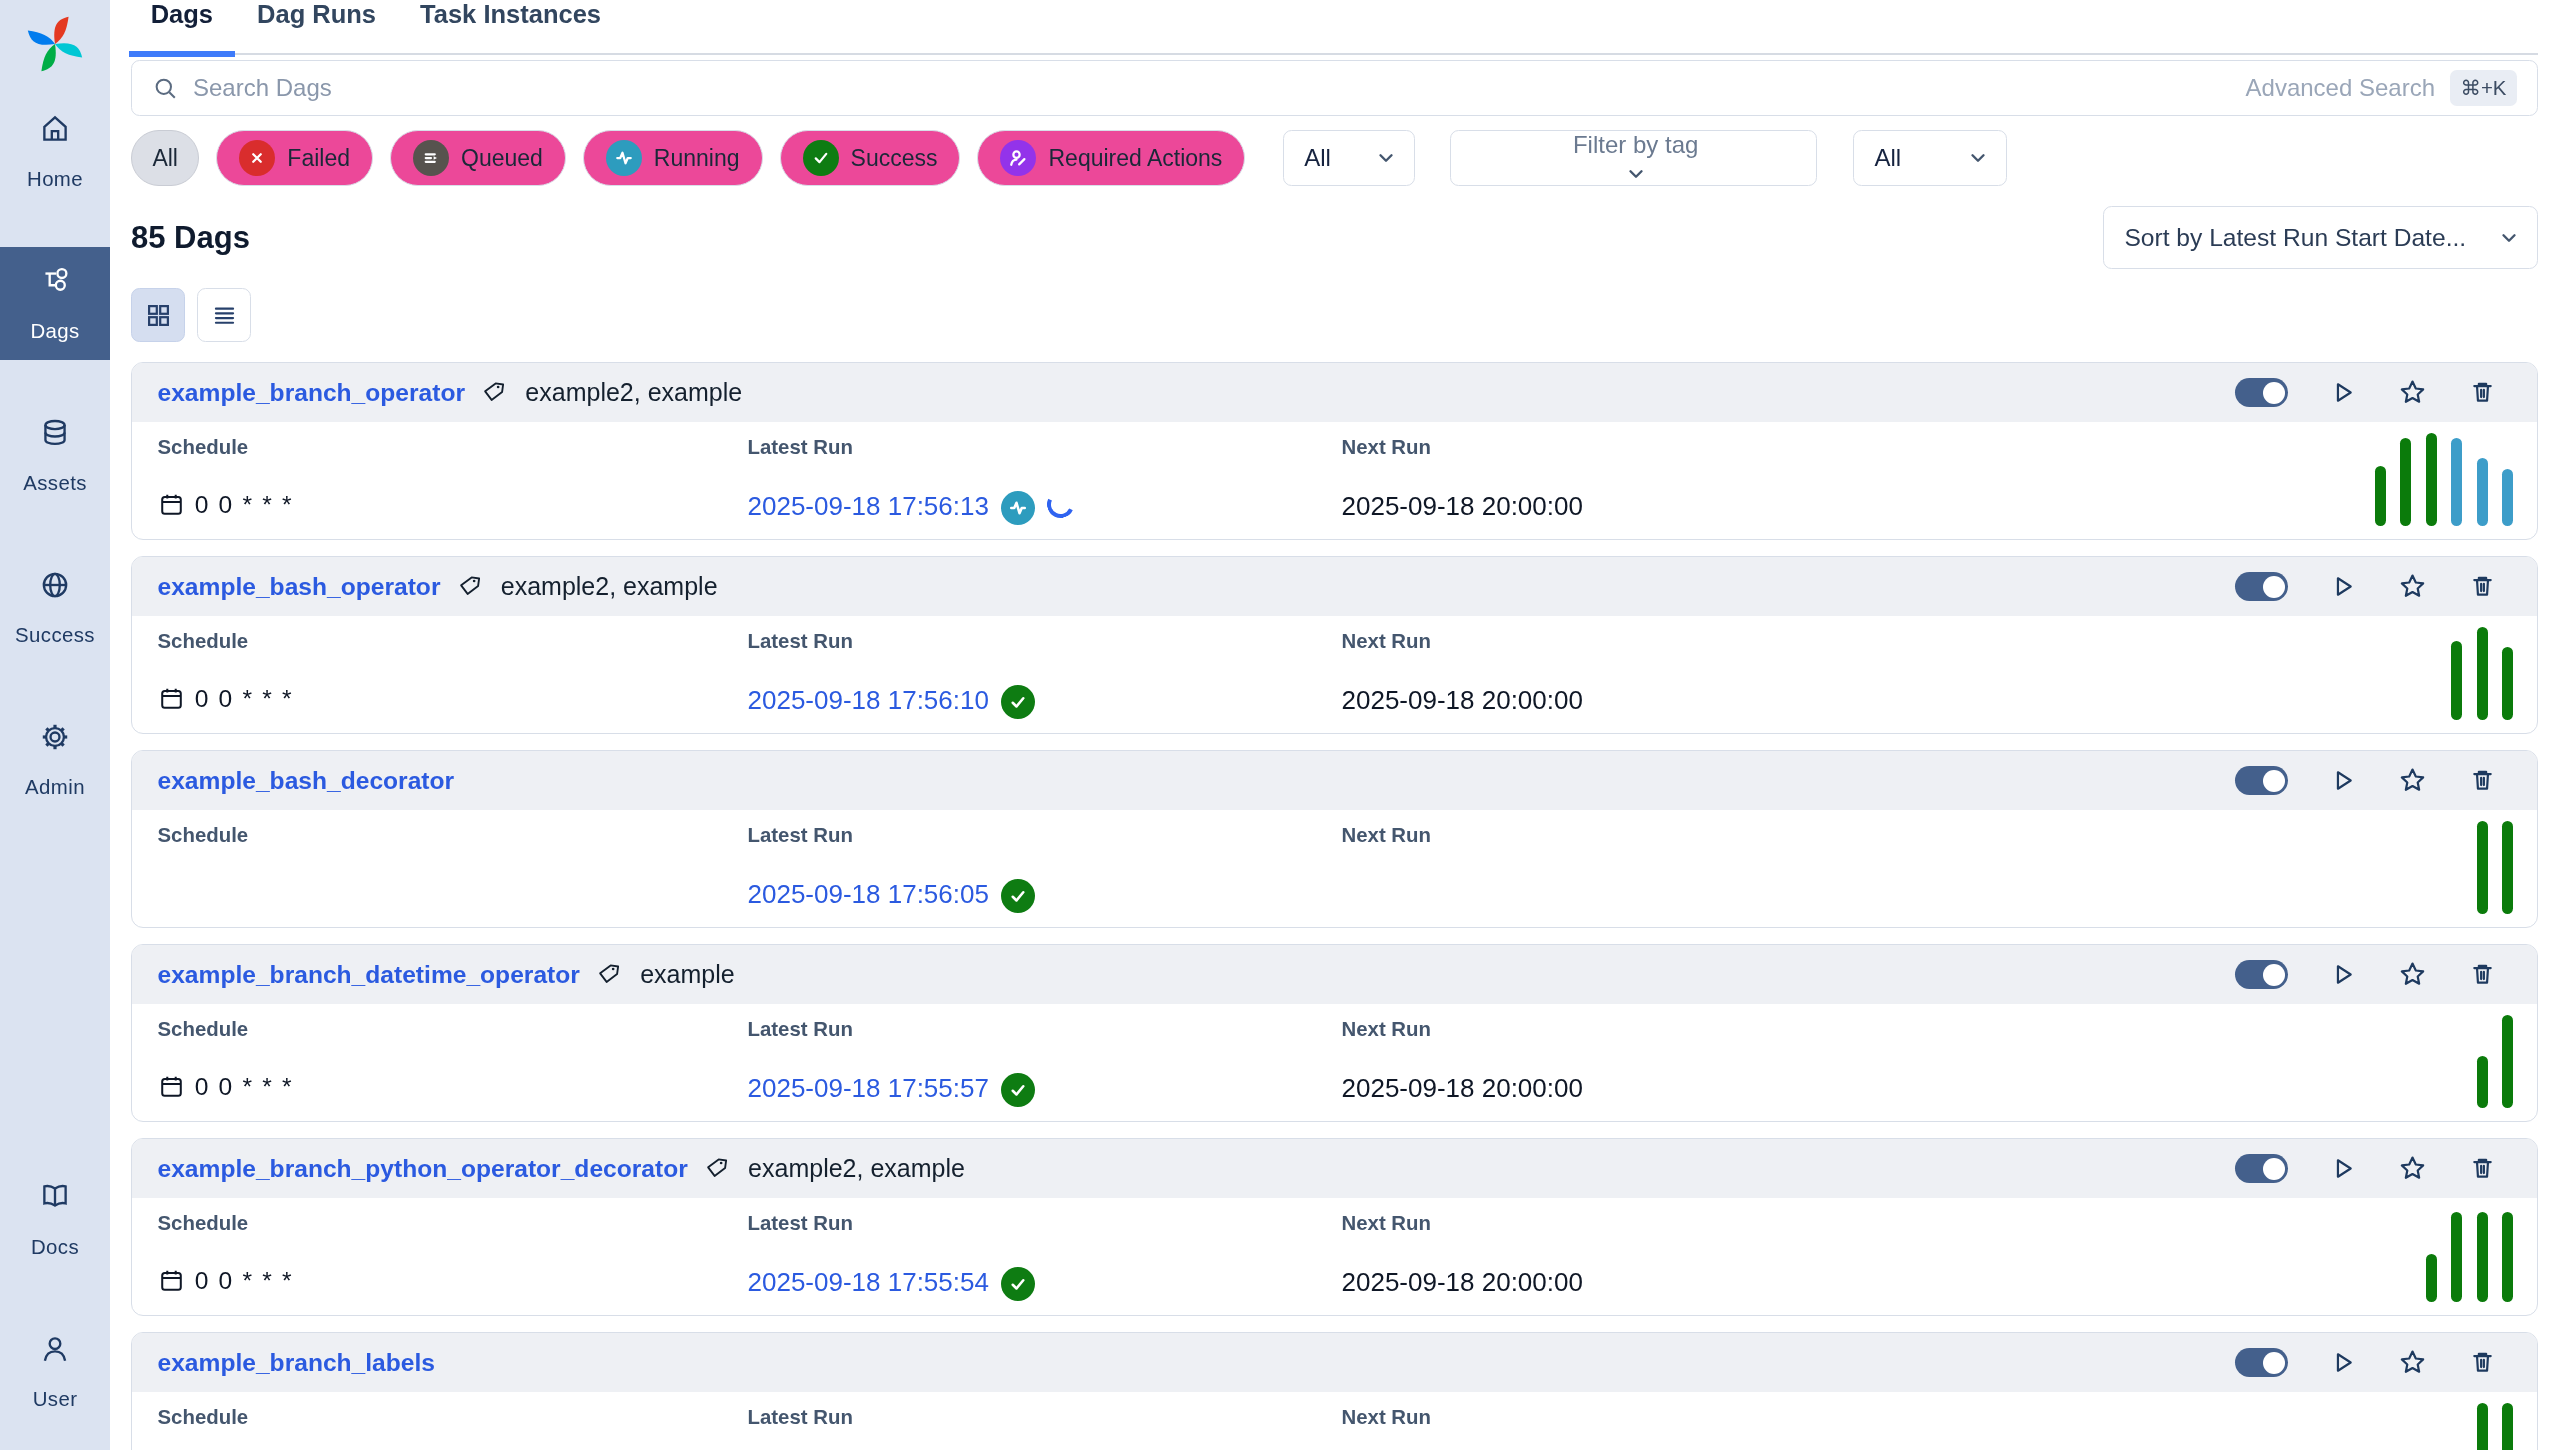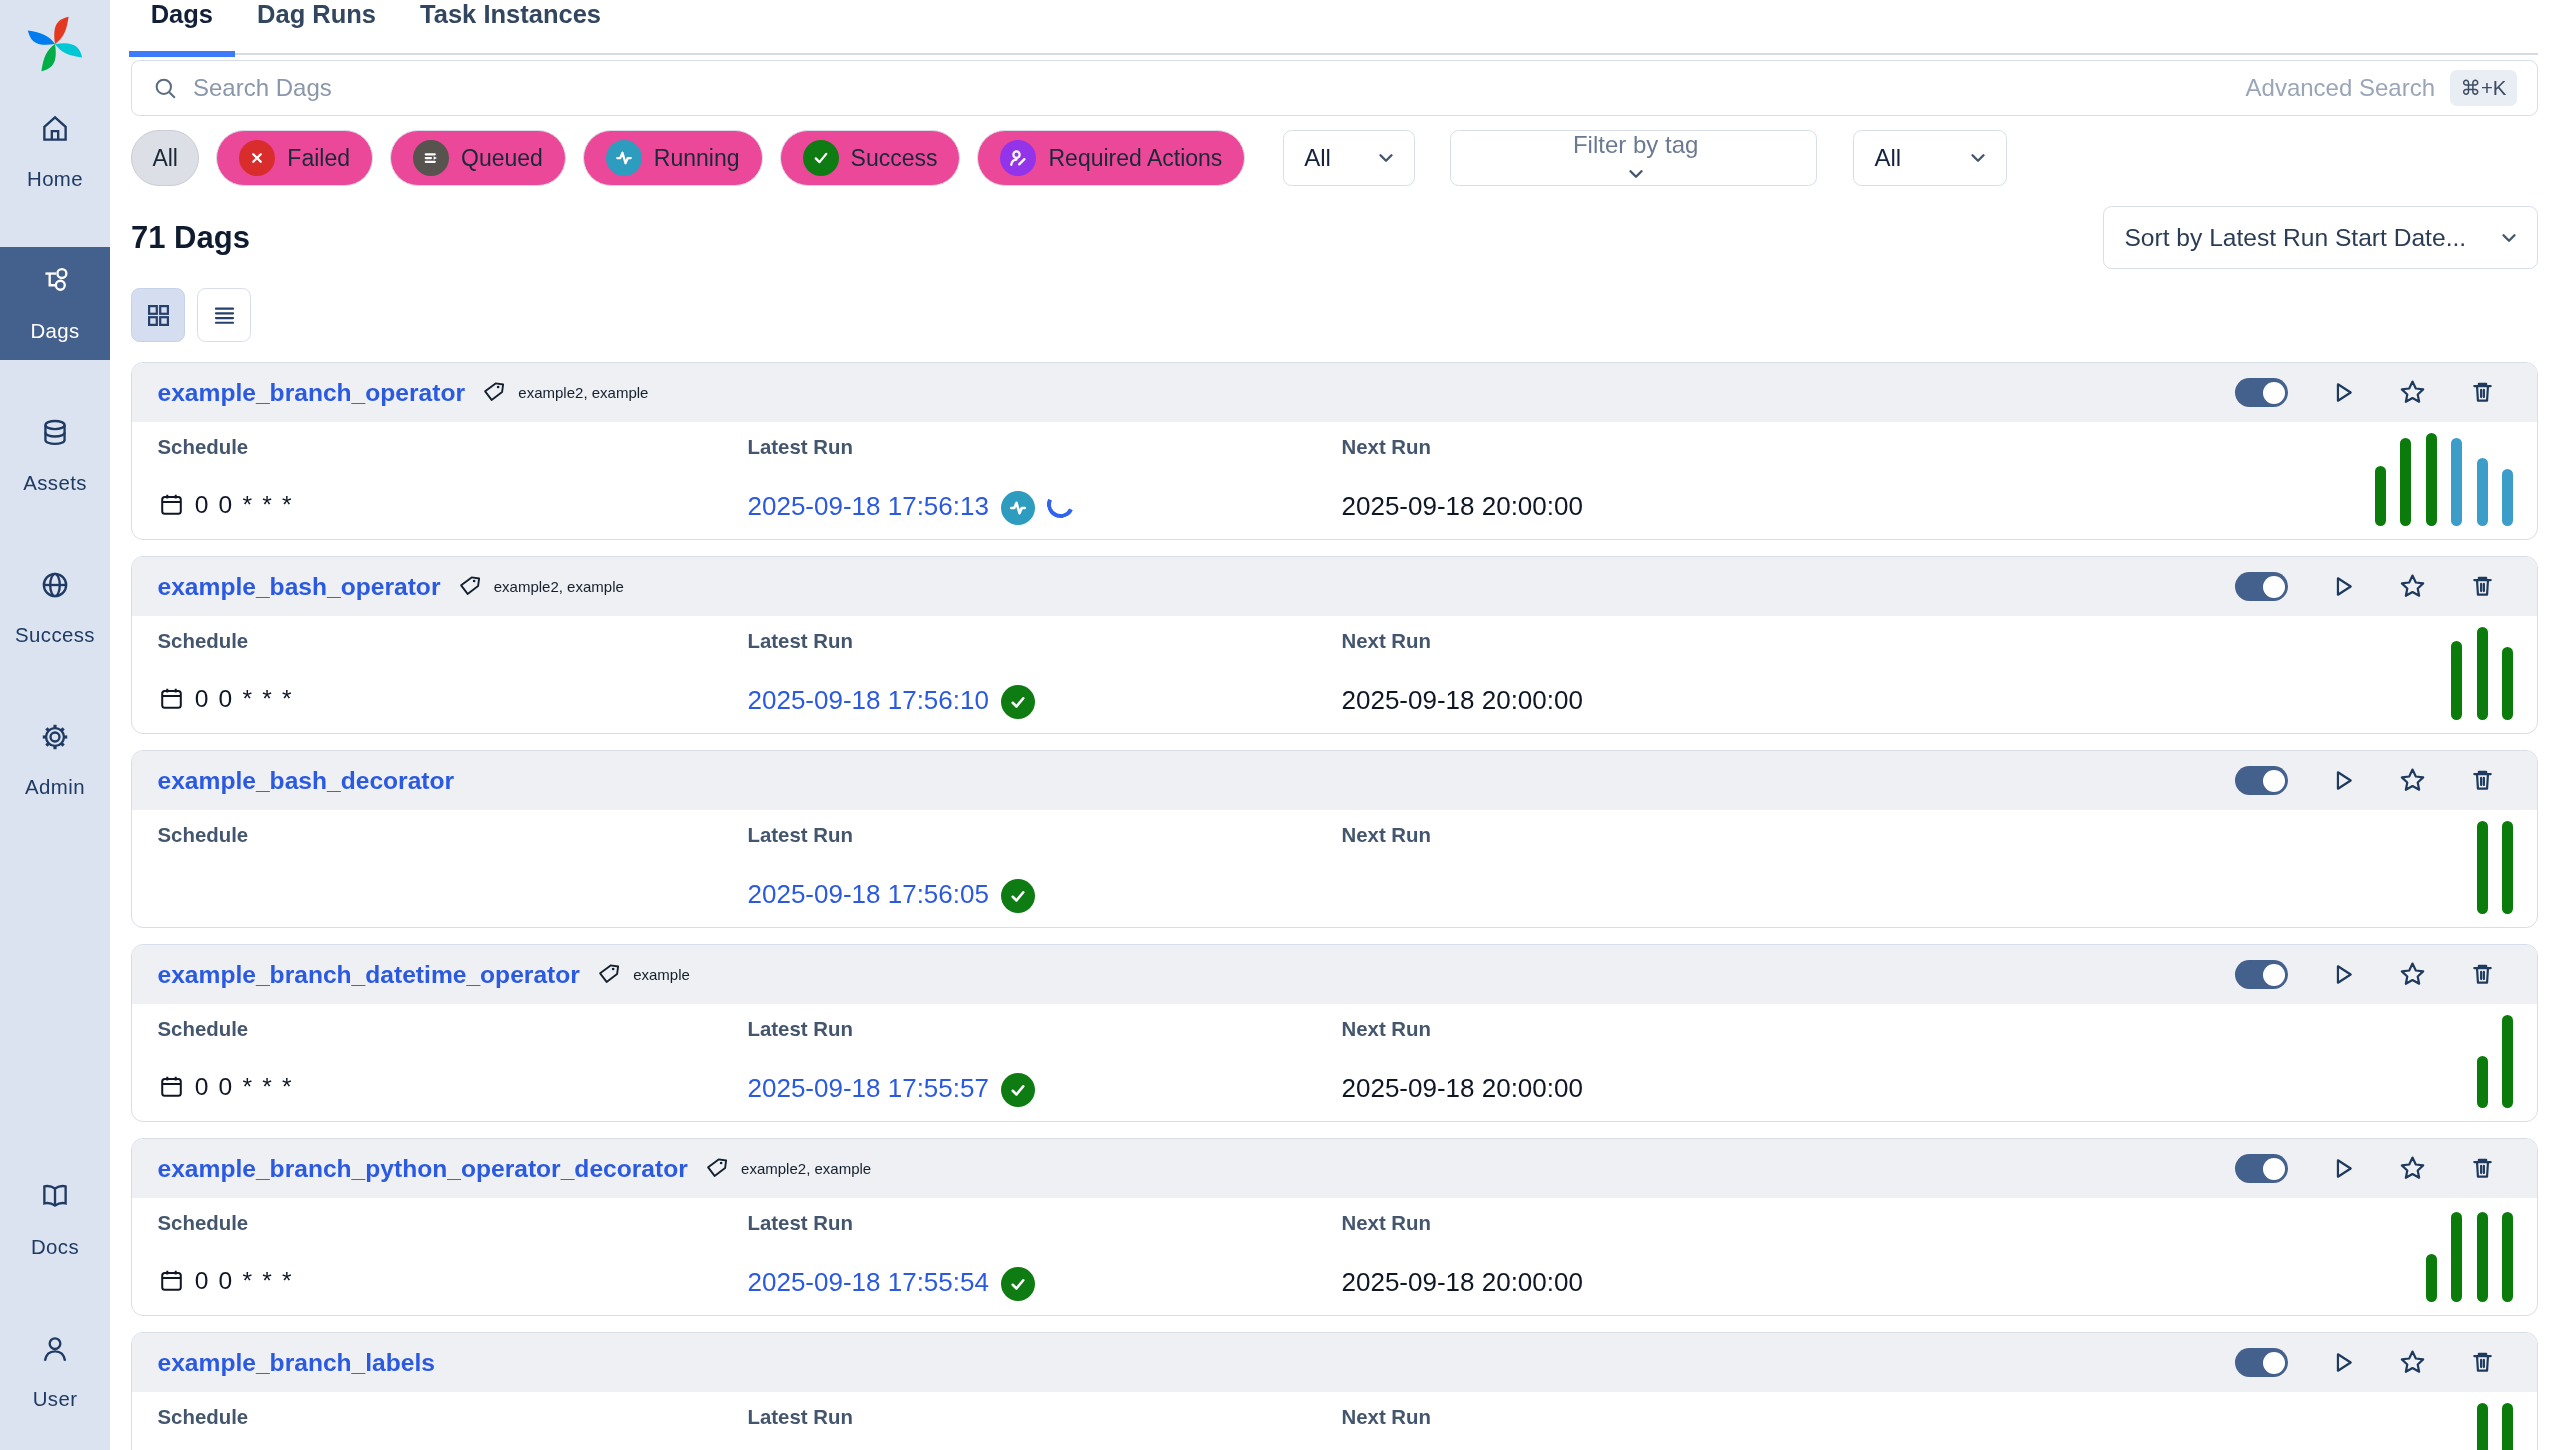--- a/index.html
+++ b/index.html
@@ -69,21 +69,21 @@
 
   .view-toggles{margin-top:18.7px;display:flex;gap:12px;}
   .vt-btn{width:54px;height:54px;border-radius:8.5px;border:1.7px solid var(--border);background:#fff;display:flex;align-items:center;justify-content:center;cursor:pointer;}
   .vt-btn.active{background:#d5def0;border-color:#c6d2ea;}
   .vt-btn svg{width:29px;height:29px;stroke:#27406b;fill:none;stroke-width:2.6;stroke-linecap:round;}
 
   .cards{margin-top:20.4px;display:flex;flex-direction:column;gap:16px;}
   .card{border:1.7px solid var(--border);border-radius:12px;overflow:hidden;background:#fff;}
   .card-head{height:59px;background:#eef0f4;display:flex;align-items:center;padding:0 25.5px;gap:15.3px;}
   .dag-name{font-size:24.6px;font-weight:700;color:var(--link);text-decoration:none;cursor:pointer;}
-  .tag-wrap{display:flex;align-items:center;gap:11px;font-size:15px;color:#14202e;}
+  .tag-wrap{display:flex;align-items:center;gap:18px;font-size:25px;color:#14202e;}
   .tag-wrap svg{width:27px;height:27px;stroke:#14202e;fill:none;stroke-width:2.2;stroke-linejoin:round;}
   .head-actions{margin-left:auto;display:flex;align-items:center;gap:39px;padding-right:13.6px;}
   .toggle{width:53px;height:29px;border-radius:14.4px;background:var(--sidebar-active);position:relative;cursor:pointer;}
   .toggle::after{content:"";position:absolute;right:3.4px;top:3.4px;width:22px;height:22px;border-radius:50%;background:#fff;}
   .act-ic{cursor:pointer;display:flex;}
   .act-ic svg{width:31px;height:31px;stroke:#1e3a5f;fill:none;stroke-width:2.4;stroke-linecap:round;stroke-linejoin:round;}
 
   .card-body{position:relative;height:117px;padding:13.6px 25.5px 0 25.5px;}
   .cols{display:flex;}
   .col{display:flex;flex-direction:column;}
@@ -273,21 +273,21 @@
       </div>
       <div class="select sel-paused">
         <span>All</span>
         <svg viewBox="0 0 24 24">
             <path d="M6 9 l6 6 6-6"></path>
           </svg>
       </div>
     </div>
 
     <div class="list-head">
-      <div class="count">71 Dags</div>
+      <div class="count">85 Dags</div>
       <div class="select sort-select">
         <span>Sort by Latest Run Start Date...</span>
         <svg viewBox="0 0 24 24">
             <path d="M6 9 l6 6 6-6"></path>
           </svg>
       </div>
     </div>
 
     <div class="view-toggles">
       <div class="vt-btn active">

